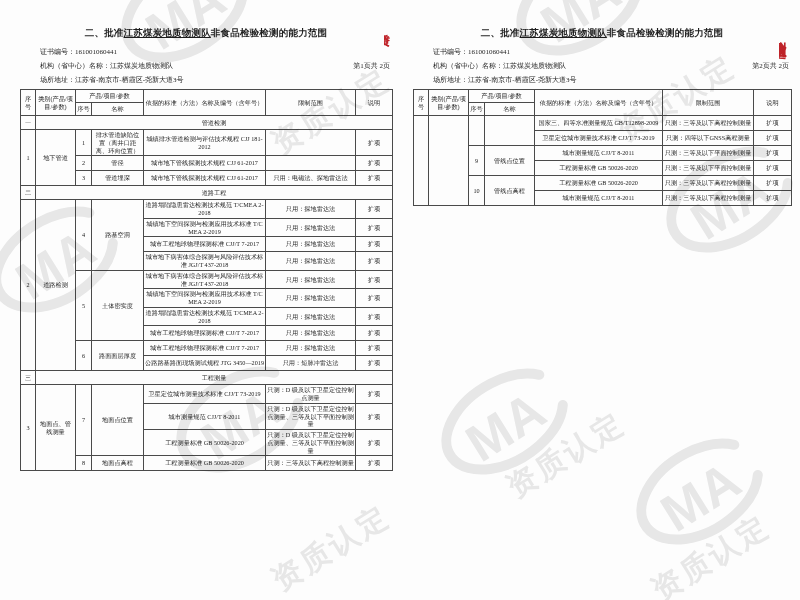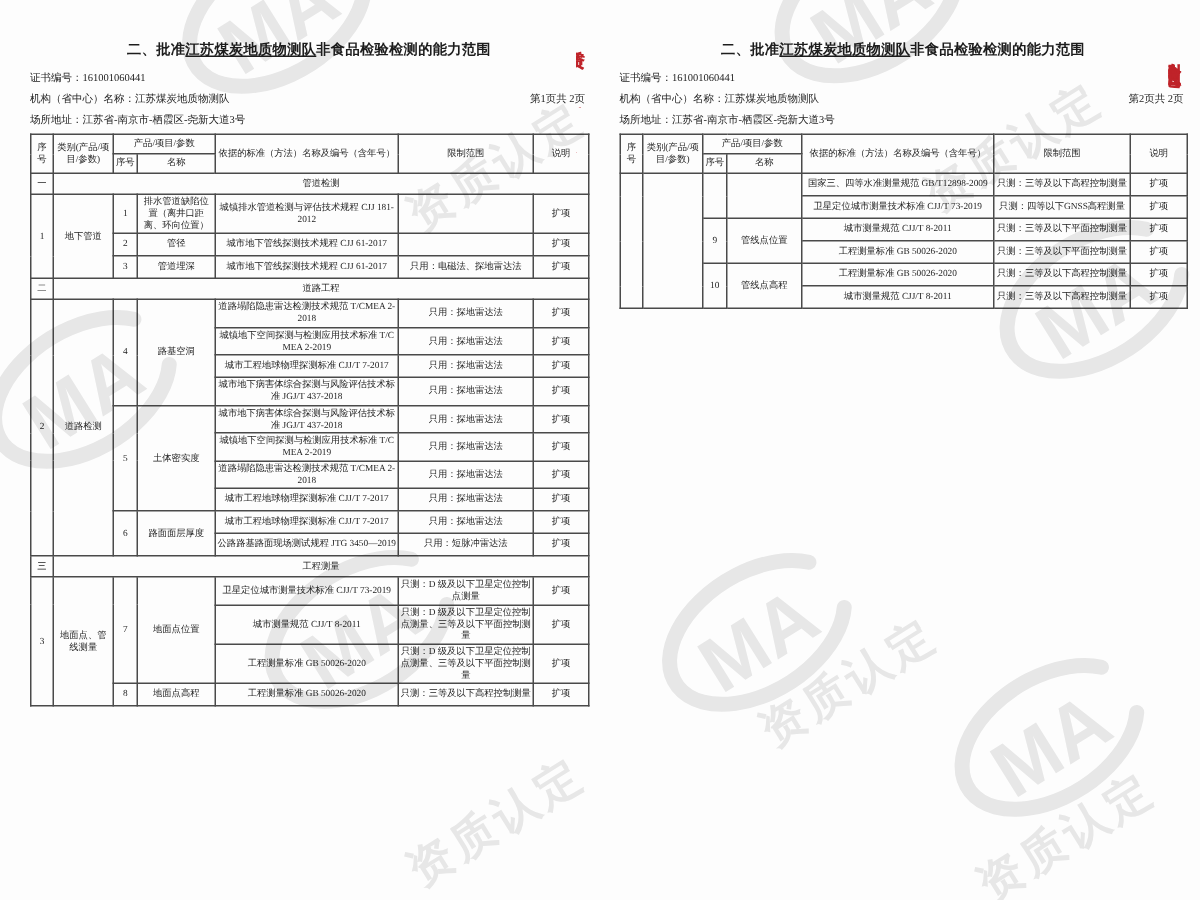--- a/index.html
+++ b/index.html
@@ -8,21 +8,21 @@
     background:#fdfdfd;
     font-family:"Liberation Serif","DejaVu Serif",serif;
     color:#1d1d1d;
   }
   .page{position:absolute;top:27px;z-index:1;}
   #page-1{left:20px;width:372px;}
   #page-2{left:413px;width:378px;}
 
   .doc-title{text-align:center;font-weight:bold;font-size:9.5px;letter-spacing:.2px;margin-bottom:5px;white-space:nowrap;}
   .doc-title .u{text-decoration:underline;}
-  .meta{font-size:7px;line-height:14px;position:relative;}
+  .meta{font-size:7px;line-height:14px;position:relative;margin-left:20px;}
   .meta-line{white-space:nowrap;position:relative;}
   .pageno{position:absolute;right:2px;top:0;}
 
   table.cap{border-collapse:collapse;table-layout:fixed;width:100%;margin-top:2px;background:transparent;}
   table.cap th,table.cap td{
     border:1px solid #4a4a4a;
     font-size:6.2px;font-weight:normal;
     text-align:center;vertical-align:middle;
     padding:1px 1px;line-height:1.25;
     word-break:break-all;height:12px;

